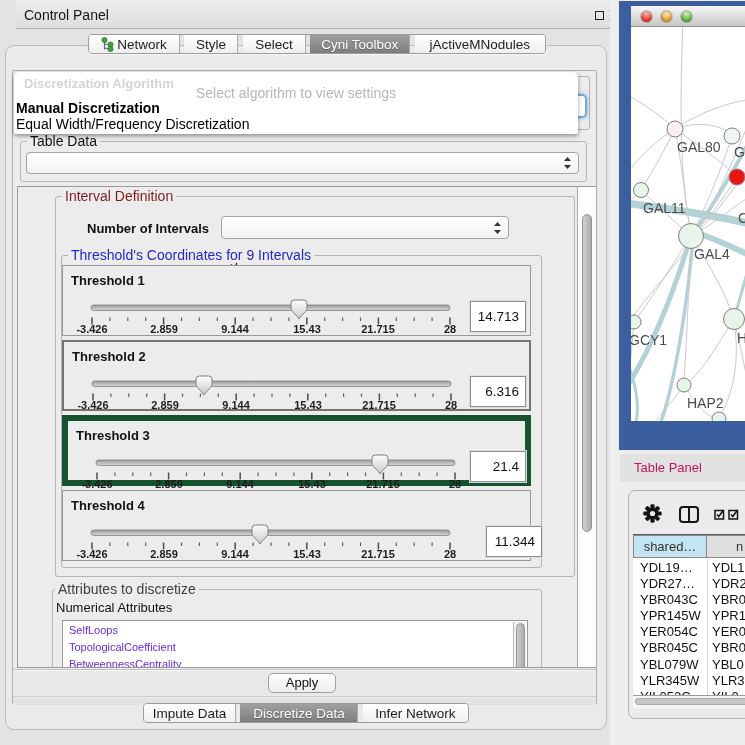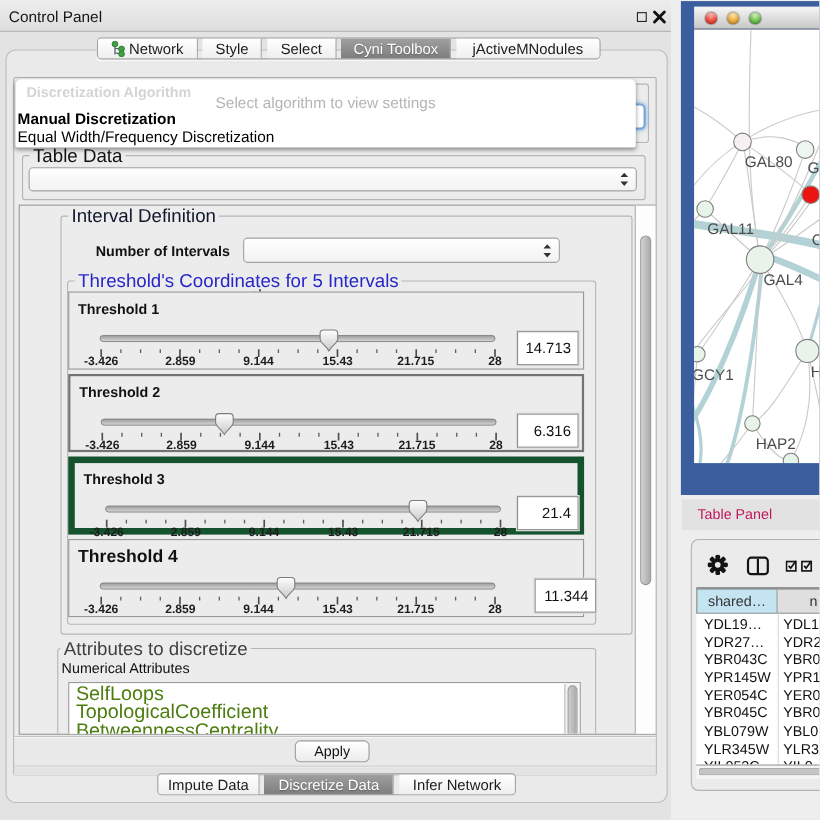--- a/index.html
+++ b/index.html
@@ -3,30 +3,30 @@
 * { margin:0; padding:0; box-sizing:border-box; }
 html,body { width:745px; height:745px; overflow:hidden; font-family:"Liberation Sans",sans-serif; background:#e3e3e3; }
 #page { position:relative; width:745px; height:745px; }
 .combo { position:absolute; background:linear-gradient(#ffffff,#f2f2f2); border:1px solid #a3a3a3; border-radius:4px;
   font-size:14px; color:#111; }
 .combo .txt { position:absolute; left:8px; top:50%; transform:translateY(-50%); white-space:nowrap;margin-top:34px; }
 .arr { position:absolute; right:7px; top:50%; transform:translateY(-50%); width:7px; height:13px; }
 .tfield { position:absolute; width:56px; height:31px; background:#fff; border:1px solid #8f8f8f;
   box-shadow:0 0 0 1px #dcdcdc; font-size:13.5px; color:#111; text-align:right; padding-right:6px; line-height:29px; }
 .group { position:absolute; border:1px solid #b5b5b5; border-radius:3px; }
-.glabel { position:absolute; top:-8px; left:6px; background:#ececec; padding:0 3px; font-size:17px; line-height:15px; white-space:nowrap; }
+.glabel { position:absolute; top:-8px; left:6px; background:#ececec; padding:0 3px; font-size:14px; line-height:15px; white-space:nowrap; }
 .seg { display:inline-block; height:20px; line-height:19px; text-align:center; font-size:13.5px; color:#1c1c1c;
   background:linear-gradient(#ffffff,#ededed); border-right:1px solid #ababab; vertical-align:top; }
 .seg.sel { background:linear-gradient(#9f9f9f,#7b7b7b); color:#fff; text-shadow:0 1px 1px rgba(0,0,0,.3); }
 </style></head><body>
 <div id="page">
 
 
 <div style="position:absolute;left:0;top:0;width:610px;height:745px;background:#e3e3e3"></div>
-<div style="position:absolute;left:0;top:0;width:610px;height:29px;background:linear-gradient(#ededed,#dedede);border-bottom:1px solid #b2b2b2">
+<div style="position:absolute;left:16px;top:0;width:610px;height:29px;background:linear-gradient(#ededed,#dedede);border-bottom:1px solid #b2b2b2">
   <span style="position:absolute;left:8px;top:7px;font-size:14px;color:#161616">Control Panel</span>
   <div style="position:absolute;left:579px;top:11px;width:9px;height:9px;border:1.5px solid #222"></div>
   <svg width="13" height="13" style="position:absolute;left:593px;top:9px">
         <path d="M2,2 L11,11 M11,2 L2,11" stroke="#111" stroke-width="2.6" stroke-linecap="round"></path>
       </svg>
 </div>
 
 
 <div style="position:absolute;left:5px;top:45px;width:602px;height:685px;border:1px solid #bdbdbd;border-radius:9px;background:#eaeaea"></div>
 
@@ -60,31 +60,31 @@
   <svg class="arr" viewBox="0 0 7 13">
         <path d="M0,4.5 L3.5,0.5 L7,4.5 Z M0,8.5 L3.5,12.5 L7,8.5 Z" fill="#333"></path>
       </svg>
     </div>
 
 
 <div style="position:absolute;left:17px;top:186px;width:579px;height:482px;border:1px solid #9a9a9a;background:#ececec;overflow:hidden">
   <div style="position:absolute;left:0;top:0;width:577px;height:478px;overflow:hidden">
 
     <div class="group" style="left:37px;top:9px;width:520px;height:381px;">
-          <span class="glabel" style="color:#0f172a">Interval Definition</span>
+          <span class="glabel" style="color:#7f1d1d">Interval Definition</span>
         </div>
     <span style="position:absolute;left:69px;top:34px;font-size:13px;font-weight:bold;color:#111">Number of Intervals</span>
     <div class="combo" style="left:203px;top:29px;width:288px;height:23px">
           <span class="txt">5</span>
       <svg class="arr" viewBox="0 0 7 13">
             <path d="M0,4.5 L3.5,0.5 L7,4.5 Z M0,8.5 L3.5,12.5 L7,8.5 Z" fill="#333"></path>
           </svg>
         </div>
     <div class="group" style="left:43px;top:68px;width:481px;height:313px">
-          <span class="glabel" style="color:#2626c9">Threshold's Coordinates for 5 Intervals</span>
+          <span class="glabel" style="color:#2626c9">Threshold's Coordinates for 9 Intervals</span>
         </div>
   </div>
 </div>
 
 
 <div style="position:absolute;left:62px;top:265px;width:469px;height:71px;border:1px solid #989898;background:#ececec">
   <span style="position:absolute;left:8px;top:7px;font-size:13px;font-weight:bold;color:#111">Threshold 1</span>
   <svg width="471" height="30" style="position:absolute;left:0;top:33px">
         <rect x="28" y="6" width="359" height="5.5" rx="2.7" fill="url(#gtrack)" stroke="#818181" stroke-width="0.8"></rect>
         <line x1="29.0" y1="18.5" x2="29.0" y2="25.5" stroke="#4d4d4d" stroke-width="1.5"></line>
@@ -185,21 +185,21 @@
   <span style="position:absolute;top:56.5px;left:-6px;width:70px;text-align:center;font-size:11px;font-weight:bold;color:#1d1d1d">-3.426</span>
       <span style="position:absolute;top:56.5px;left:66px;width:70px;text-align:center;font-size:11px;font-weight:bold;color:#1d1d1d">2.859</span>
       <span style="position:absolute;top:56.5px;left:137px;width:70px;text-align:center;font-size:11px;font-weight:bold;color:#1d1d1d">9.144</span>
       <span style="position:absolute;top:56.5px;left:209px;width:70px;text-align:center;font-size:11px;font-weight:bold;color:#1d1d1d">15.43</span>
       <span style="position:absolute;top:56.5px;left:280px;width:70px;text-align:center;font-size:11px;font-weight:bold;color:#1d1d1d">21.715</span>
       <span style="position:absolute;top:56.5px;left:352px;width:70px;text-align:center;font-size:11px;font-weight:bold;color:#1d1d1d">28</span>
 </div>
 <div class="tfield" style="left:470px;top:451px;">21.4</div>
 
 <div style="position:absolute;left:62px;top:490px;width:469px;height:71px;border:1px solid #989898;background:#ececec">
-  <span style="position:absolute;left:8px;top:7px;font-size:16px;font-weight:bold;color:#111">Threshold 4</span>
+  <span style="position:absolute;left:8px;top:7px;font-size:13px;font-weight:bold;color:#111">Threshold 4</span>
   <svg width="471" height="30" style="position:absolute;left:0;top:33px">
         <rect x="28" y="6" width="359" height="5.5" rx="2.7" fill="url(#gtrack)" stroke="#818181" stroke-width="0.8"></rect>
         <line x1="29.0" y1="18.5" x2="29.0" y2="25.5" stroke="#4d4d4d" stroke-width="1.5"></line>
         <line x1="46.9" y1="18.5" x2="46.9" y2="22" stroke="#5f5f5f" stroke-width="1.2"></line>
         <line x1="64.8" y1="18.5" x2="64.8" y2="22" stroke="#5f5f5f" stroke-width="1.2"></line>
         <line x1="82.7" y1="18.5" x2="82.7" y2="22" stroke="#5f5f5f" stroke-width="1.2"></line>
         <line x1="100.6" y1="18.5" x2="100.6" y2="25.5" stroke="#4d4d4d" stroke-width="1.5"></line>
         <line x1="118.5" y1="18.5" x2="118.5" y2="22" stroke="#5f5f5f" stroke-width="1.2"></line>
         <line x1="136.4" y1="18.5" x2="136.4" y2="22" stroke="#5f5f5f" stroke-width="1.2"></line>
         <line x1="154.3" y1="18.5" x2="154.3" y2="22" stroke="#5f5f5f" stroke-width="1.2"></line>
@@ -227,21 +227,21 @@
 </div>
 <div class="tfield" style="left:470px;top:526px;margin-left:16px;">11.344</div>
 
 
 <div style="position:absolute;left:18px;top:582px;width:577px;height:85px;overflow:hidden">
   <div class="group" style="left:34px;top:7px;width:490px;height:90px">
         <span class="glabel" style="left:2px;color:#404040">Attributes to discretize</span>
       </div>
   <span style="position:absolute;left:38px;top:18px;font-size:13px;font-weight:normal;color:#111">Numerical Attributes</span>
   <div style="position:absolute;left:44px;top:38px;width:466px;height:60px;background:#fff;border:1px solid #9a9a9a">
-    <div style="position:absolute;left:6px;top:1px;font-size:18px;color:#4d7c0f;line-height:17px">SelfLoops<br>TopologicalCoefficient<br>BetweennessCentrality</div>
+    <div style="position:absolute;left:6px;top:1px;font-size:11px;color:#6d28d9;line-height:17px">SelfLoops<br>TopologicalCoefficient<br>BetweennessCentrality</div>
     <div style="position:absolute;right:1px;top:1px;width:13px;height:58px;background:#f2f2f2;border-left:1px solid #bbb">
       <div style="position:absolute;left:1.5px;top:1px;width:9px;height:50px;border-radius:5px;background:linear-gradient(90deg,#cdcdcd,#ababab);border:1px solid #999"></div>
     </div>
   </div>
 </div>
 
 
 <div style="position:absolute;left:577px;top:187px;width:19px;height:480px;background:#fdfdfd;border-left:1px solid #aaa"></div>
 <div style="position:absolute;left:582px;top:214px;width:10px;height:318px;border-radius:5px;background:linear-gradient(90deg,#d2d2d2,#ababab);border:1px solid #949494"></div>
 

